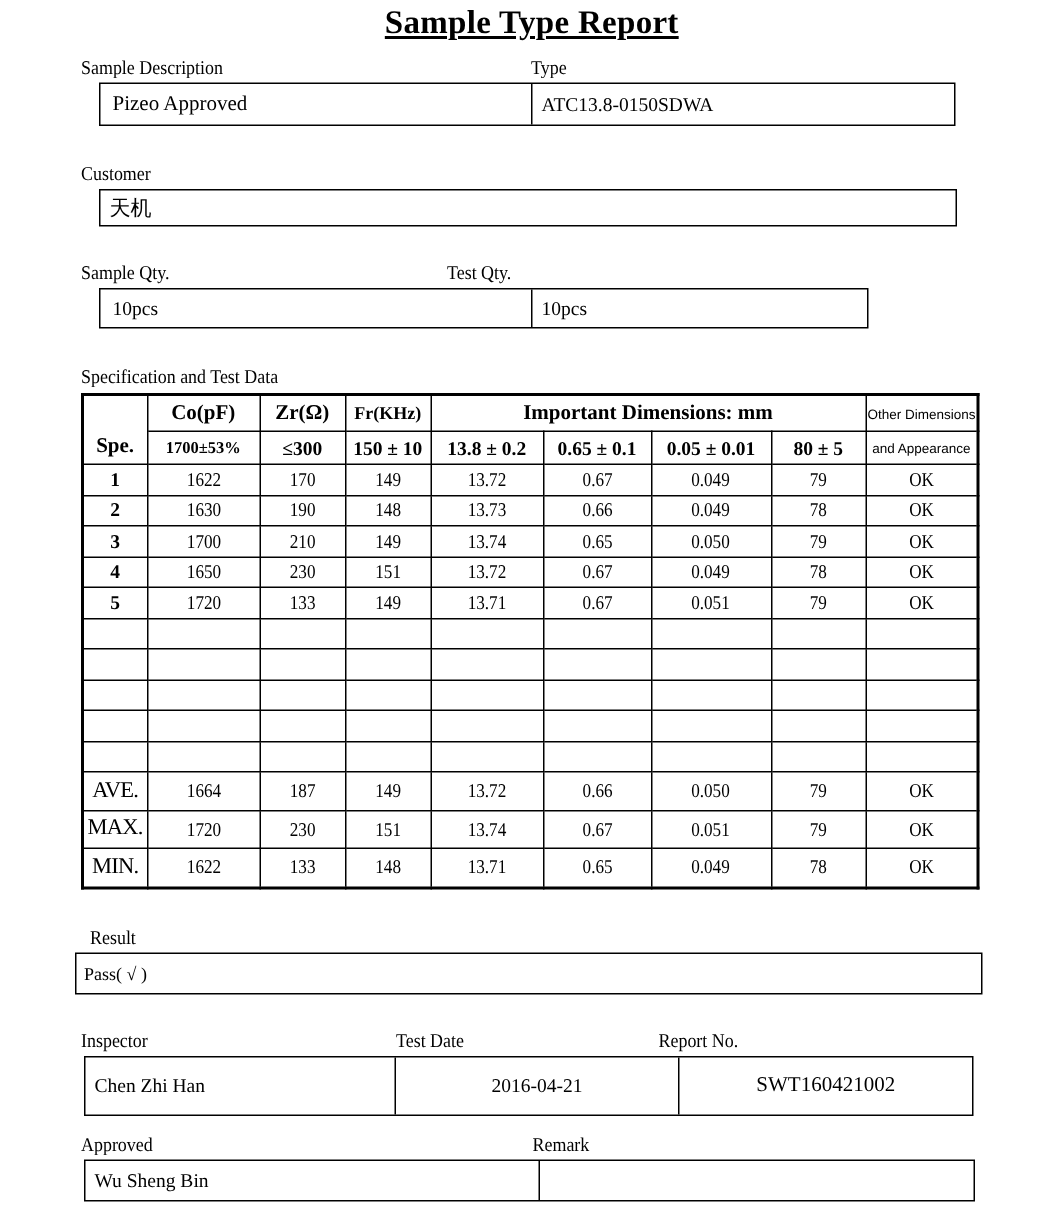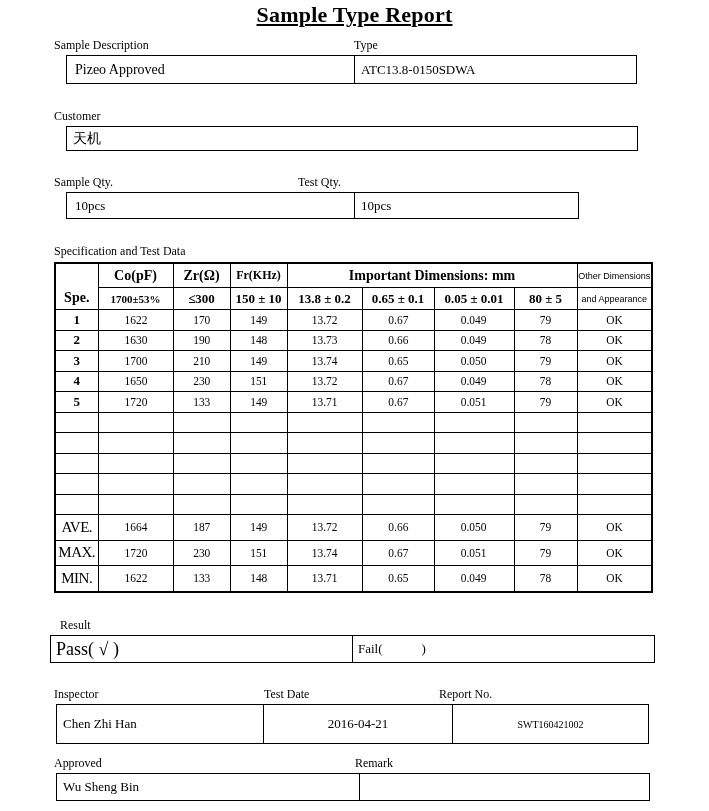--- a/index.html
+++ b/index.html
@@ -228,31 +228,30 @@
         <td><span class="num">0.65</span></td>
         <td><span class="num">0.049</span></td>
         <td><span class="num">78</span></td>
         <td><span class="num">OK</span></td>
       </tr>
     </tbody>
 </table>
 
 <div class="abs lbl" style="left:60px;top:617px;">Result</div>
 <div class="abs box" style="left:50px;top:635px;width:605px;height:28px;">
-  <div class="cell" style="width:301px;padding-left:5px;font-size:18px;">Pass(  √  )</div>
-  <div class="cell" style="flex:1;padding-left:5px;font-size:13px;white-space:pre;">Fail(            )</div>
+  <div class="cell" style="width:301px;padding-left:5px;font-size:12px;">Pass(  √  )</div>
 </div>
 
 <div class="abs lbl" style="left:54px;top:686px;">Inspector</div>
 <div class="abs lbl" style="left:264px;top:686px;">Test Date</div>
 <div class="abs lbl" style="left:439px;top:686px;">Report No.</div>
 <div class="abs box" style="left:56px;top:704px;width:593px;height:40px;">
   <div class="cell" style="width:206px;padding-left:6px;font-size:13px;">Chen Zhi Han</div>
   <div class="cell center" style="width:189px;font-size:13px;">2016-04-21</div>
-  <div class="cell center" style="flex:1;font-size:10px;">SWT160421002</div>
+  <div class="cell center" style="flex:1;font-size:14px;">SWT160421002</div>
 </div>
 
 <div class="abs lbl" style="left:54px;top:755px;">Approved</div>
 <div class="abs lbl" style="left:355px;top:755px;">Remark</div>
 <div class="abs box" style="left:56px;top:773px;width:594px;height:28px;">
   <div class="cell" style="width:302px;padding-left:6px;font-size:13px;">Wu Sheng Bin</div>
   <div class="cell" style="flex:1;"></div>
 </div>
 
 </body></html>

